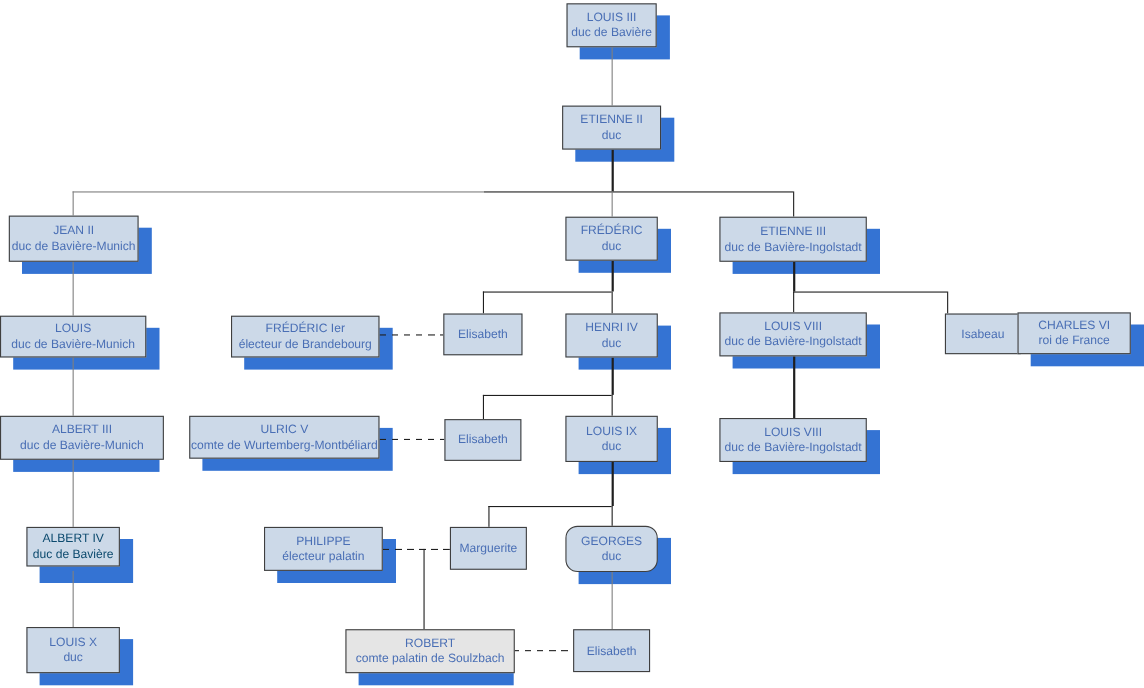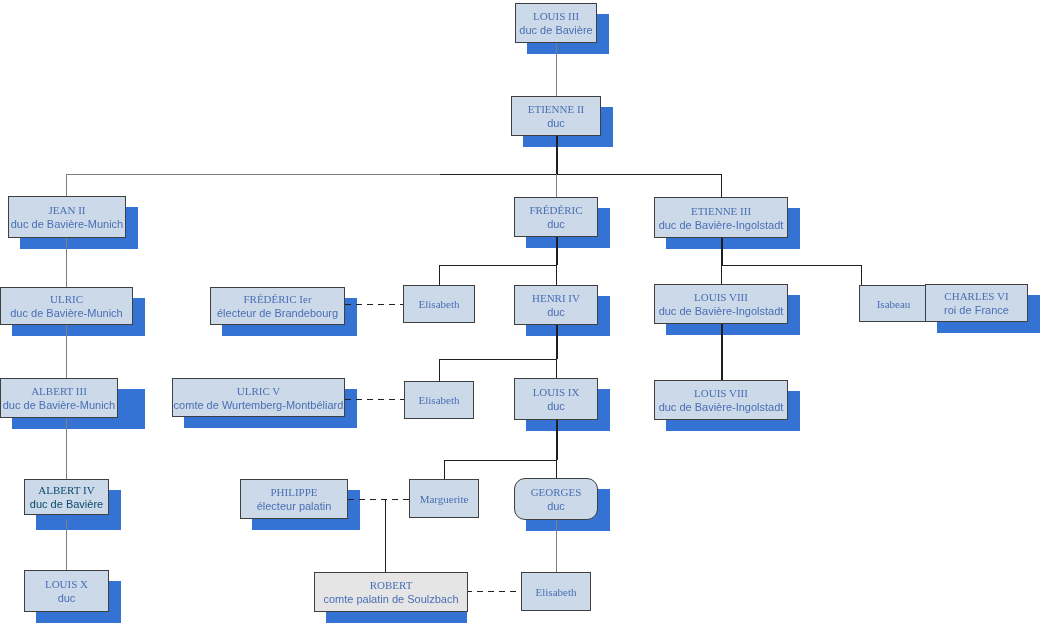--- a/index.html
+++ b/index.html
@@ -27,21 +27,20 @@
     display: flex;
     flex-direction: column;
     align-items: center;
     justify-content: center;
     text-align: center;
     line-height: 14px;
     white-space: nowrap;
   }
   .node .name {
     font-size: 11px;
-    font-family: Liberation Serif, serif;
   }
   .node .subtitle {
     font-size: 11px;
   }
   .seg {
     position: absolute;
     z-index: 2;
   }
 </style>
 </head>
@@ -103,21 +102,21 @@
       <div class="name">FRÉDÉRIC</div>
       <div class="subtitle">duc</div>
     </div>
     <div class="node-shadow" style="left: 666px; top: 208px; width: 134px; height: 41px; background: rgb(52, 115, 211);"></div>
     <div class="node" style="left: 654px; top: 197px; width: 134px; height: 41px; background: rgb(204, 217, 232); border-color: rgb(63, 63, 63); color: rgb(74, 111, 181);">
       <div class="name">ETIENNE III</div>
       <div class="subtitle">duc de Bavière-Ingolstadt</div>
     </div>
     <div class="node-shadow" style="left: 12px; top: 298px; width: 133px; height: 38px; background: rgb(52, 115, 211);"></div>
     <div class="node" style="left: 0px; top: 287px; width: 133px; height: 38px; background: rgb(204, 217, 232); border-color: rgb(63, 63, 63); color: rgb(74, 111, 181);">
-      <div class="name">ULRIC</div>
+      <div class="name">LOUIS</div>
       <div class="subtitle">duc de Bavière-Munich</div>
     </div>
     <div class="node-shadow" style="left: 222px; top: 298px; width: 135px; height: 38px; background: rgb(52, 115, 211);"></div>
     <div class="node" style="left: 210px; top: 287px; width: 135px; height: 38px; background: rgb(204, 217, 232); border-color: rgb(63, 63, 63); color: rgb(74, 111, 181);">
       <div class="name">FRÉDÉRIC Ier</div>
       <div class="subtitle">électeur de Brandebourg</div>
     </div>
     <div class="node" style="left: 403px; top: 285px; width: 72px; height: 38px; background: rgb(204, 217, 232); border-color: rgb(63, 63, 63); color: rgb(74, 111, 181);">
       <div class="name">Elisabeth</div>
     </div>
@@ -133,21 +132,21 @@
     </div>
     <div class="node" style="left: 827px; top: 285px; width: 69px; height: 37px; background: rgb(204, 217, 232); border-color: rgb(63, 63, 63); color: rgb(74, 111, 181); margin-left: 32px;">
       <div class="name">Isabeau</div>
     </div>
     <div class="node-shadow" style="left: 937px; top: 295px; width: 103px; height: 38px; background: rgb(52, 115, 211);"></div>
     <div class="node" style="left: 925px; top: 284px; width: 103px; height: 38px; background: rgb(204, 217, 232); border-color: rgb(63, 63, 63); color: rgb(74, 111, 181);">
       <div class="name">CHARLES VI</div>
       <div class="subtitle">roi de France</div>
     </div>
     <div class="node-shadow" style="left: 12px; top: 389px; width: 133px; height: 40px; background: rgb(52, 115, 211);"></div>
-    <div class="node" style="left: 0px; top: 378px; width: 118px; height: 40px; background: rgb(204, 217, 232); border-color: rgb(63, 63, 63); color: rgb(74, 111, 181);">
+    <div class="node" style="left: 0px; top: 378px; width: 149px; height: 40px; background: rgb(204, 217, 232); border-color: rgb(63, 63, 63); color: rgb(74, 111, 181);">
       <div class="name">ALBERT III</div>
       <div class="subtitle">duc de Bavière-Munich</div>
     </div>
     <div class="node-shadow" style="left: 184px; top: 389px; width: 173px; height: 39px; background: rgb(52, 115, 211);"></div>
     <div class="node" style="left: 172px; top: 378px; width: 173px; height: 39px; background: rgb(204, 217, 232); border-color: rgb(63, 63, 63); color: rgb(74, 111, 181);">
       <div class="name">ULRIC V</div>
       <div class="subtitle">comte de Wurtemberg-Montbéliard</div>
     </div>
     <div class="node" style="left: 404px; top: 381px; width: 70px; height: 38px; background: rgb(204, 217, 232); border-color: rgb(63, 63, 63); color: rgb(74, 111, 181);">
       <div class="name">Elisabeth</div>

